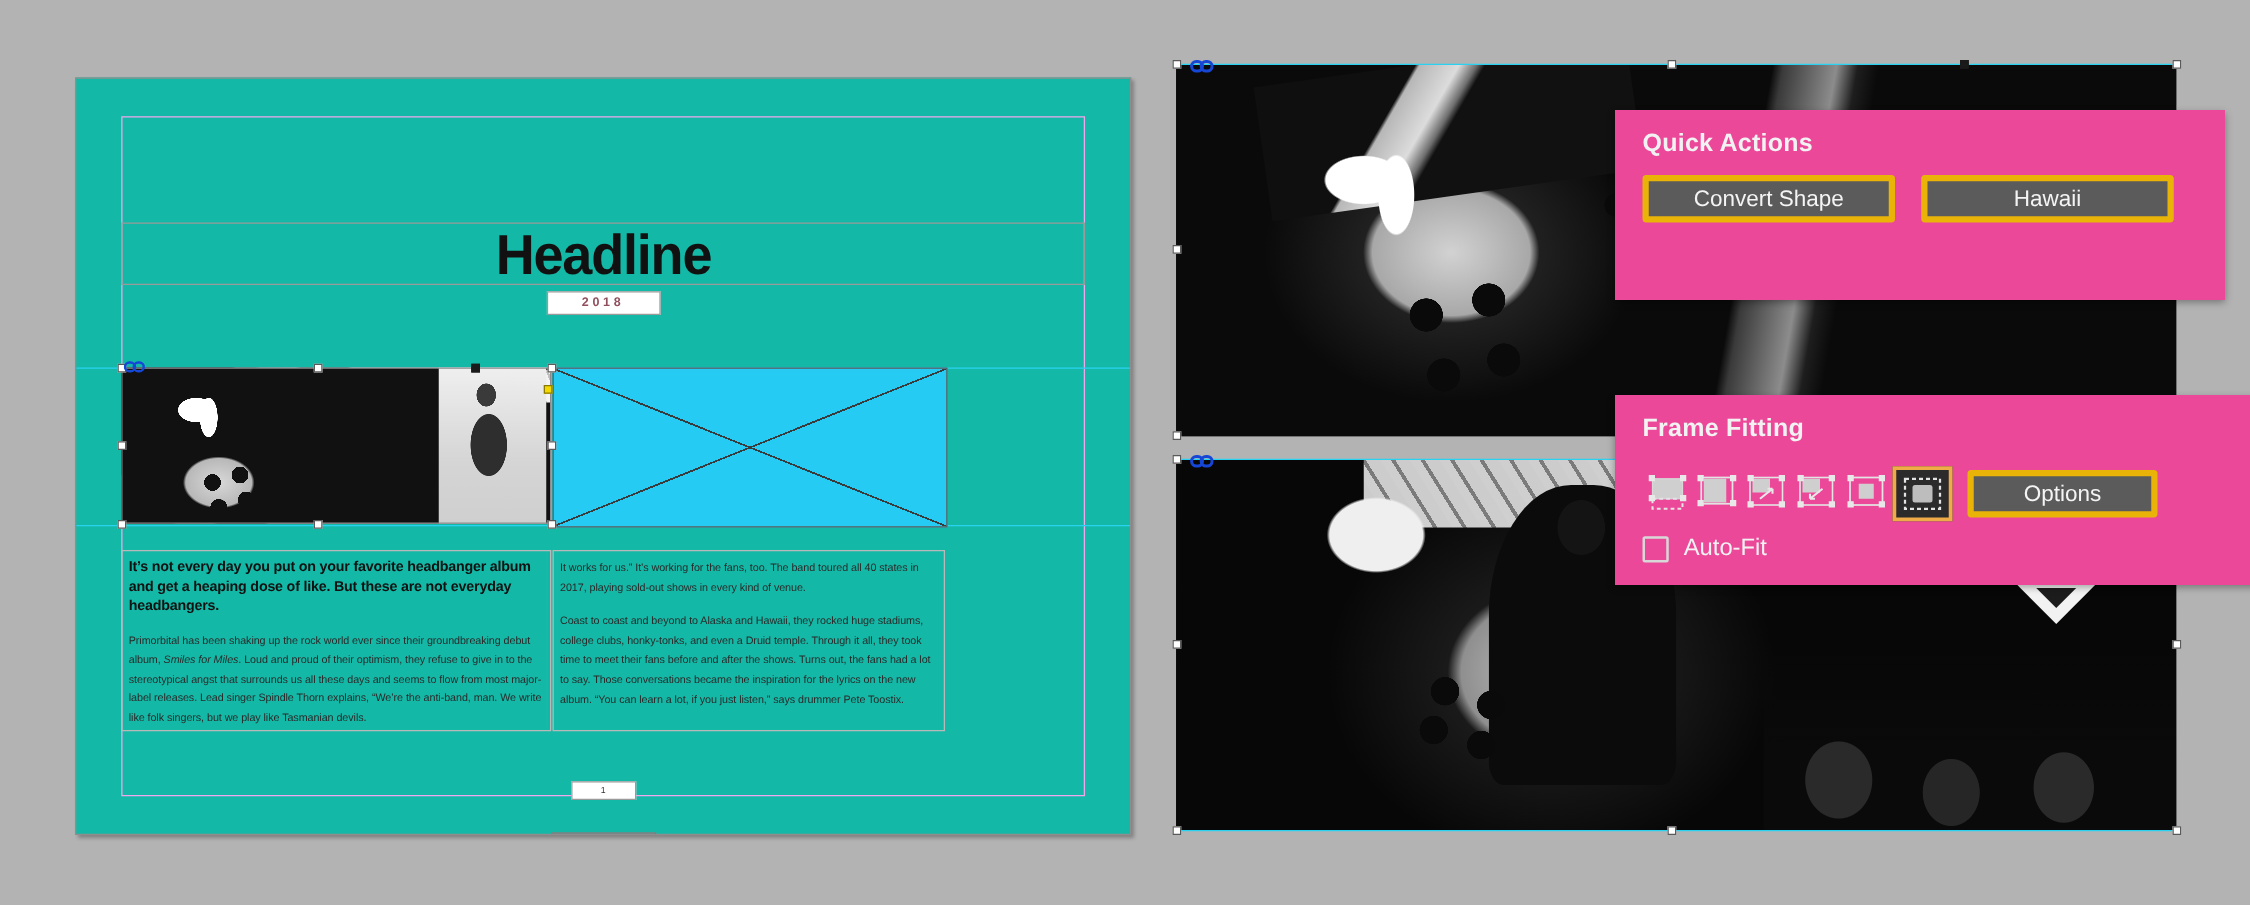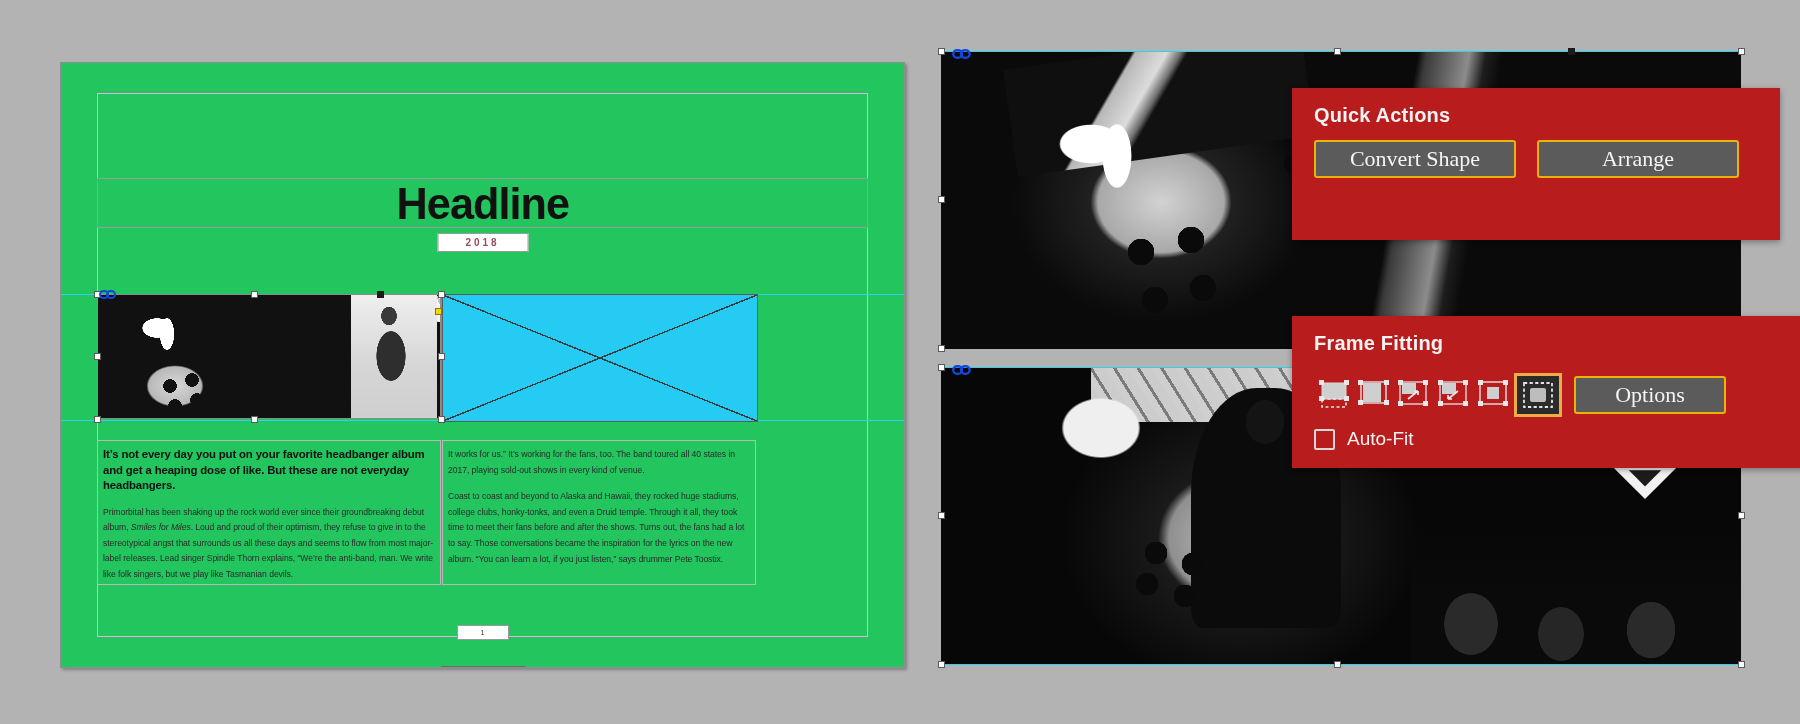--- a/index.html
+++ b/index.html
@@ -7,21 +7,21 @@
     width:1800px;height:724px;overflow:hidden;
     background:#b3b3b3;
     font-family:"Liberation Sans", sans-serif;
     position:relative;
   }
   .stage{position:absolute;left:0;top:0;width:1800px;height:724px;}
 
   
   .doc-page{
     position:absolute;left:60px;top:62px;width:843px;height:604px;
-    background:#22c55e;
+    background:#14b8a6;
     box-shadow:2px 2px 3px rgba(0,0,0,.28);
     border:1px solid #8e8e8e;
     overflow:hidden;
   }
   .margin-guide{
     position:absolute;left:36px;top:30px;right:36px;bottom:30px;
     border:1px solid #f0a7ee;
     pointer-events:none;
   }
   .headline-frame{
@@ -190,32 +190,32 @@
     transform:rotate(45deg);
   }
   .bw-c .diamond::after{
     content:"";position:absolute;inset:9px;
     background:linear-gradient(135deg,#1c1c1c 0 40%,#f2f2f2 41% 56%,#1c1c1c 57% 100%);
   }
   .sel-edge{position:absolute;background:#2ad2f2;}
 
   
   .hud{
-    position:absolute;background:#b91c1c;
+    position:absolute;background:#ec4899;
     font-family:"Liberation Sans", sans-serif;
     box-shadow:0 2px 6px rgba(0,0,0,.35);
   }
   .hud-quick{left:1292px;top:88px;width:488px;height:152px;}
   .hud-frame{left:1292px;top:316px;width:514px;height:152px;}
   .hud-title{color:#f2f2f2;font-size:20px;font-weight:bold;padding:16px 0 0 22px;letter-spacing:.2px;}
   .hud-btn{
-    background:#5b5b5b;border:2px solid #eab308;border-radius:3px;
-    color:#f4f4f4;font-size:22px;
+    background:#5b5b5b;border:5px solid #eab308;border-radius:3px;
+    color:#f4f4f4;font-size:18px;
     display:flex;align-items:center;justify-content:center;
-    height:38px;box-sizing:border-box;font-family:Liberation Serif, serif;
+    height:38px;box-sizing:border-box;
   }
   .qa-row{position:absolute;left:22px;top:52px;display:flex;gap:21px;}
   .qa-row .hud-btn{width:202px;}
   .import-wrap{
     position:absolute;left:0;right:0;top:108px;height:48px;
     border:3px solid #f0ab49;box-sizing:border-box;
     display:flex;align-items:center;justify-content:center;
   }
   .import-wrap .hud-btn{width:425px;height:37px;}
 
@@ -351,21 +351,21 @@
         <rect x="1" y="2" width="8" height="7" rx="3.5"></rect>
         <rect x="8" y="2" width="8" height="7" rx="3.5"></rect>
       </g>
     </svg>
   </span>
 
   <div class="hud hud-quick">
     <div class="hud-title">Quick Actions</div>
     <div class="qa-row">
       <div class="hud-btn">Convert Shape</div>
-      <div class="hud-btn">Arrange</div>
+      <div class="hud-btn">Hawaii</div>
     </div>
   </div>
 
   <div class="hud hud-frame">
     <div class="hud-title">Frame Fitting</div>
 
     <div class="ff-row">
 
       <div class="ff-ico">
         <svg width="40" height="36" viewBox="0 0 40 36">

